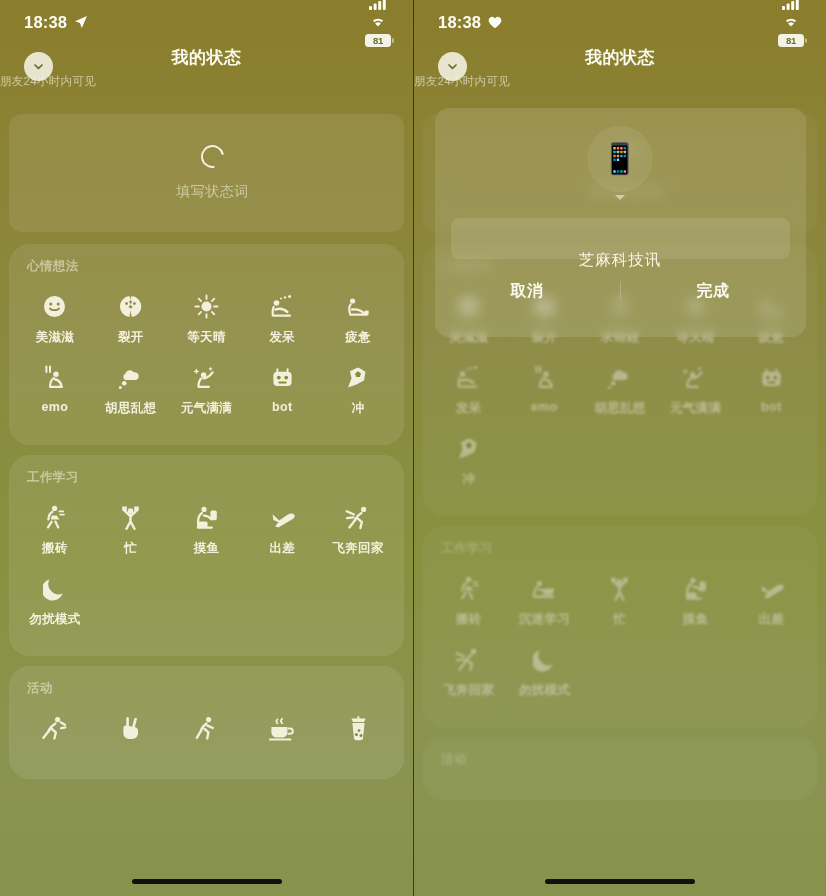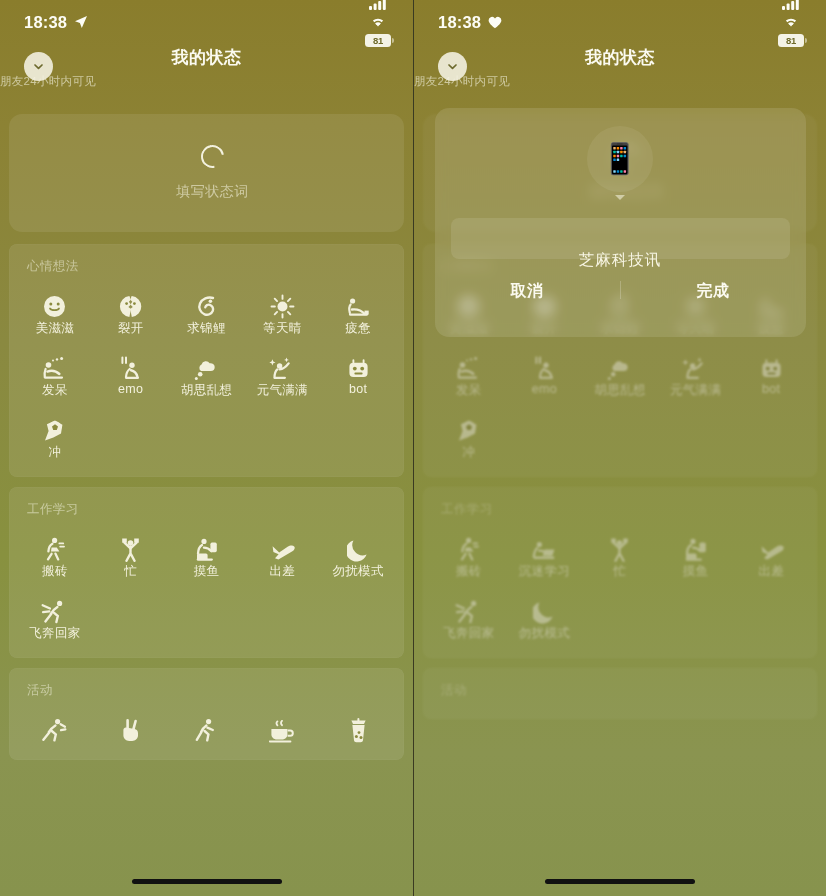--- a/index.html
+++ b/index.html
@@ -53,22 +53,23 @@
     padding-top:2px;
   }
   .head-sub{
     text-align:left; font-size:11.5px; color:rgba(246,244,226,.62); margin-top:5px; letter-spacing:.3px;
   }
 
   
   .scroll{ padding:0 9px; }
   .card{
     background:rgba(255,255,255,.085);
-    border-radius:8px; margin-bottom:10px; padding:14px 6px 16px;
+    border-radius:21px; margin-bottom:10px; padding:14px 6px 28px;
     box-shadow:0 0 0 .5px rgba(255,255,255,.05) inset;
+    font-weight:bold;
   }
   .card-title{
     font-size:12.5px; color:rgba(247,245,228,.52); padding:0 12px 4px; letter-spacing:.4px;
   }
 
   
   .status-card{
     margin:8px 9px 12px; height:118px; border-radius:13px;
     background:rgba(255,255,255,.085);
     display:flex; flex-direction:column; align-items:center; justify-content:center;
@@ -76,21 +77,21 @@
     padding-left:12px;
   }
   .ring{
     width:23px; height:23px; border-radius:50%;
     border:2.6px solid #f3f1de; border-right-color:transparent; transform:rotate(35deg);
   }
   .status-card .ph{ margin-top:15px; font-size:14px; color:rgba(246,244,226,.58); letter-spacing:.5px; }
 
   
   .grid{ display:grid; grid-template-columns:repeat(5,1fr); row-gap:14px; padding:10px 2px 0; }
-  .cell{ display:flex; flex-direction:column; align-items:center; gap:1px; cursor:pointer; }
+  .cell{ display:flex; flex-direction:column; align-items:center; gap:10px; cursor:pointer; }
   .cell .ico{ height:30px; width:34px; display:flex; align-items:flex-end; justify-content:center; }
   .cell .ico svg{ display:block; }
   .cell .lbl{ font-size:12.5px; color:#f3f1dd; letter-spacing:.3px; white-space:nowrap; }
 
   
   .home-ind{
     position:absolute; left:50%; transform:translateX(-50%); bottom:12px;
     width:150px; height:5px; border-radius:3px; background:#111; z-index:40;
   }
 
@@ -207,70 +208,61 @@
             <svg width="25" height="25" viewBox="0 0 25 25">
                   <path d="M11.4 2.1A10.5 10.5 0 0 0 11.4 23L13 15l-2.6-2 2.4-2.6-1.9-2.7 1.9-2z" fill="#f2f0dc"></path>
                   <path d="M13.6 2.1l-1.2 3.6 1.9 2-1.9 2.7 2.4 2.6-2.6 2 1.6 8a10.5 10.5 0 0 0 0-20.9z" fill="#f2f0dc"></path>
                   <circle cx="8.6" cy="9.6" r="1.4" fill="#8a8a3e"></circle>
                   <circle cx="16.4" cy="9.6" r="1.4" fill="#8a8a3e"></circle>
                 </svg>
           </span>
               <span class="lbl">裂开</span>
             </div>
 
-          <div class="cell">
-              <span class="ico">
-            <svg width="25" height="25" viewBox="0 0 25 25">
-                  <path d="M19 4c-5-1.6-11 1-13 5.6-1.8 4.2.3 9 4.6 10.7 3.2 1.3 7-.3 8.2-3.4.9-2.4-.4-5.3-2.9-6.1-2-.6-4.1.6-4.6 2.5" stroke="#f2f0dc" stroke-width="2.4" fill="none" stroke-linecap="round"></path>
-                  <circle cx="16.4" cy="7.3" r="1.8" fill="#f2f0dc"></circle>
-                </svg>
-          </span>
-              <span class="lbl">求锦鲤</span>
-            </div>
 
           <div class="cell">
               <span class="ico">
             <svg width="25" height="25" viewBox="0 0 25 25">
                   <circle cx="12.5" cy="12.5" r="5" fill="#f2f0dc"></circle>
                   <g stroke="#f2f0dc" stroke-width="1.9" stroke-linecap="round">
                     <path d="M12.5 1.5v3.4M12.5 20.1v3.4M1.5 12.5h3.4M20.1 12.5h3.4M4.7 4.7l2.4 2.4M17.9 17.9l2.4 2.4M20.3 4.7l-2.4 2.4M7.1 17.9l-2.4 2.4"></path>
                   </g>
                 </svg>
           </span>
               <span class="lbl">等天晴</span>
-            </div>
-
-          <div class="cell">
-              <span class="ico">
-            <svg width="27" height="22" viewBox="0 0 27 22">
-                  <circle cx="7.6" cy="4" r="2.6" fill="#f2f0dc"></circle>
-                  <path d="M5.6 7.5c-1.5 1.8-1.6 5-.8 8.2M5 17.6h17" stroke="#f2f0dc" stroke-width="2.2" fill="none" stroke-linecap="round"></path>
-                  <path d="M7 12.5c4.6-.6 9.5 1 13 4.6" stroke="#f2f0dc" stroke-width="2.4" fill="none" stroke-linecap="round"></path>
-                  <path d="M19.5 13.6h4.2v4h-4.2z" fill="#f2f0dc"></path>
-                </svg>
-          </span>
-              <span class="lbl">疲惫</span>
             </div>
 
           <div class="cell">
               <span class="ico">
             <svg width="27" height="25" viewBox="0 0 27 25">
                   <circle cx="20.6" cy="2.6" r="1.5" fill="#f2f0dc"></circle>
                   <circle cx="16" cy="3.4" r="1.2" fill="#f2f0dc"></circle>
                   <circle cx="12" cy="4.6" r="1" fill="#f2f0dc"></circle>
                   <circle cx="7.5" cy="9" r="2.8" fill="#f2f0dc"></circle>
                   <path d="M4.6 13c-1 2.5-1.2 5.6-.8 8.4M4 21.6h17" stroke="#f2f0dc" stroke-width="2.2" fill="none" stroke-linecap="round"></path>
                   <path d="M6.4 15.6c4-1.6 8.8-.6 12 2.4" stroke="#f2f0dc" stroke-width="2.4" fill="none" stroke-linecap="round"></path>
                 </svg>
           </span>
               <span class="lbl">发呆</span>
             </div>
 
           <div class="cell">
               <span class="ico">
+            <svg width="27" height="22" viewBox="0 0 27 22">
+                  <circle cx="7.6" cy="4" r="2.6" fill="#f2f0dc"></circle>
+                  <path d="M5.6 7.5c-1.5 1.8-1.6 5-.8 8.2M5 17.6h17" stroke="#f2f0dc" stroke-width="2.2" fill="none" stroke-linecap="round"></path>
+                  <path d="M7 12.5c4.6-.6 9.5 1 13 4.6" stroke="#f2f0dc" stroke-width="2.4" fill="none" stroke-linecap="round"></path>
+                  <path d="M19.5 13.6h4.2v4h-4.2z" fill="#f2f0dc"></path>
+                </svg>
+          </span>
+              <span class="lbl">疲惫</span>
+            </div>
+
+          <div class="cell">
+              <span class="ico">
             <svg width="25" height="25" viewBox="0 0 25 25">
                   <path d="M4.4 1.5v5.6M8 1.5v5.6" stroke="#f2f0dc" stroke-width="2" stroke-linecap="round"></path>
                   <circle cx="14" cy="9.2" r="2.7" fill="#f2f0dc"></circle>
                   <path d="M11.6 13c-2 1.6-3.4 4.6-3.6 8M8 21.8h12" stroke="#f2f0dc" stroke-width="2.2" fill="none" stroke-linecap="round"></path>
                   <path d="M13 14.2c3.2.6 5.6 3.2 6.4 6.6" stroke="#f2f0dc" stroke-width="2.4" fill="none" stroke-linecap="round"></path>
                 </svg>
           </span>
               <span class="lbl">emo</span>
             </div>
 
@@ -369,36 +361,36 @@
               <span class="ico">
             <svg width="29" height="19" viewBox="0 0 29 19">
                   <path d="M1.4 15.8h26M4.6 3.2l6.6 6.4 8.4-5.8c2-1.4 5.2-1.8 6.6-.4 1.2 1.2.4 3.4-1.8 4.8l-14 8.4-3.4-1.4 3.6-4-5.2-2.2z" fill="#f2f0dc"></path>
                 </svg>
           </span>
               <span class="lbl">出差</span>
             </div>
 
           <div class="cell">
               <span class="ico">
-            <svg width="23" height="24" viewBox="0 0 23 24">
-                  <path d="M19.6 16.6A10.4 10.4 0 0 1 6.4 2.4a10.8 10.8 0 1 0 13.2 14.2z" fill="#f2f0dc"></path>
-                </svg>
-          </span>
-              <span class="lbl">勿扰模式</span>
-            </div>
-
-          <div class="cell">
-              <span class="ico">
             <svg width="27" height="25" viewBox="0 0 27 25">
                   <circle cx="18.6" cy="4.4" r="2.6" fill="#f2f0dc"></circle>
                   <path d="M16.4 8c-2.6 1.6-5 4-6.6 6.8M12.8 13.6l4 3.4-1.4 6M10.4 14.8l-6 7.6" stroke="#f2f0dc" stroke-width="2.4" fill="none" stroke-linecap="round"></path>
                   <path d="M1.6 6.2l7.4 3.4M2 13.2l6.4-.8" stroke="#f2f0dc" stroke-width="2.2" stroke-linecap="round"></path>
                 </svg>
           </span>
               <span class="lbl">飞奔回家</span>
+            </div>
+
+          <div class="cell">
+              <span class="ico">
+            <svg width="23" height="24" viewBox="0 0 23 24">
+                  <path d="M19.6 16.6A10.4 10.4 0 0 1 6.4 2.4a10.8 10.8 0 1 0 13.2 14.2z" fill="#f2f0dc"></path>
+                </svg>
+          </span>
+              <span class="lbl">勿扰模式</span>
             </div>
         </div>
       </div>
 
       <div class="card">
         <div class="card-title">活动</div>
         <div class="grid">
           <div class="cell">
               <span class="ico">
             <svg width="25" height="25" viewBox="0 0 25 25">

